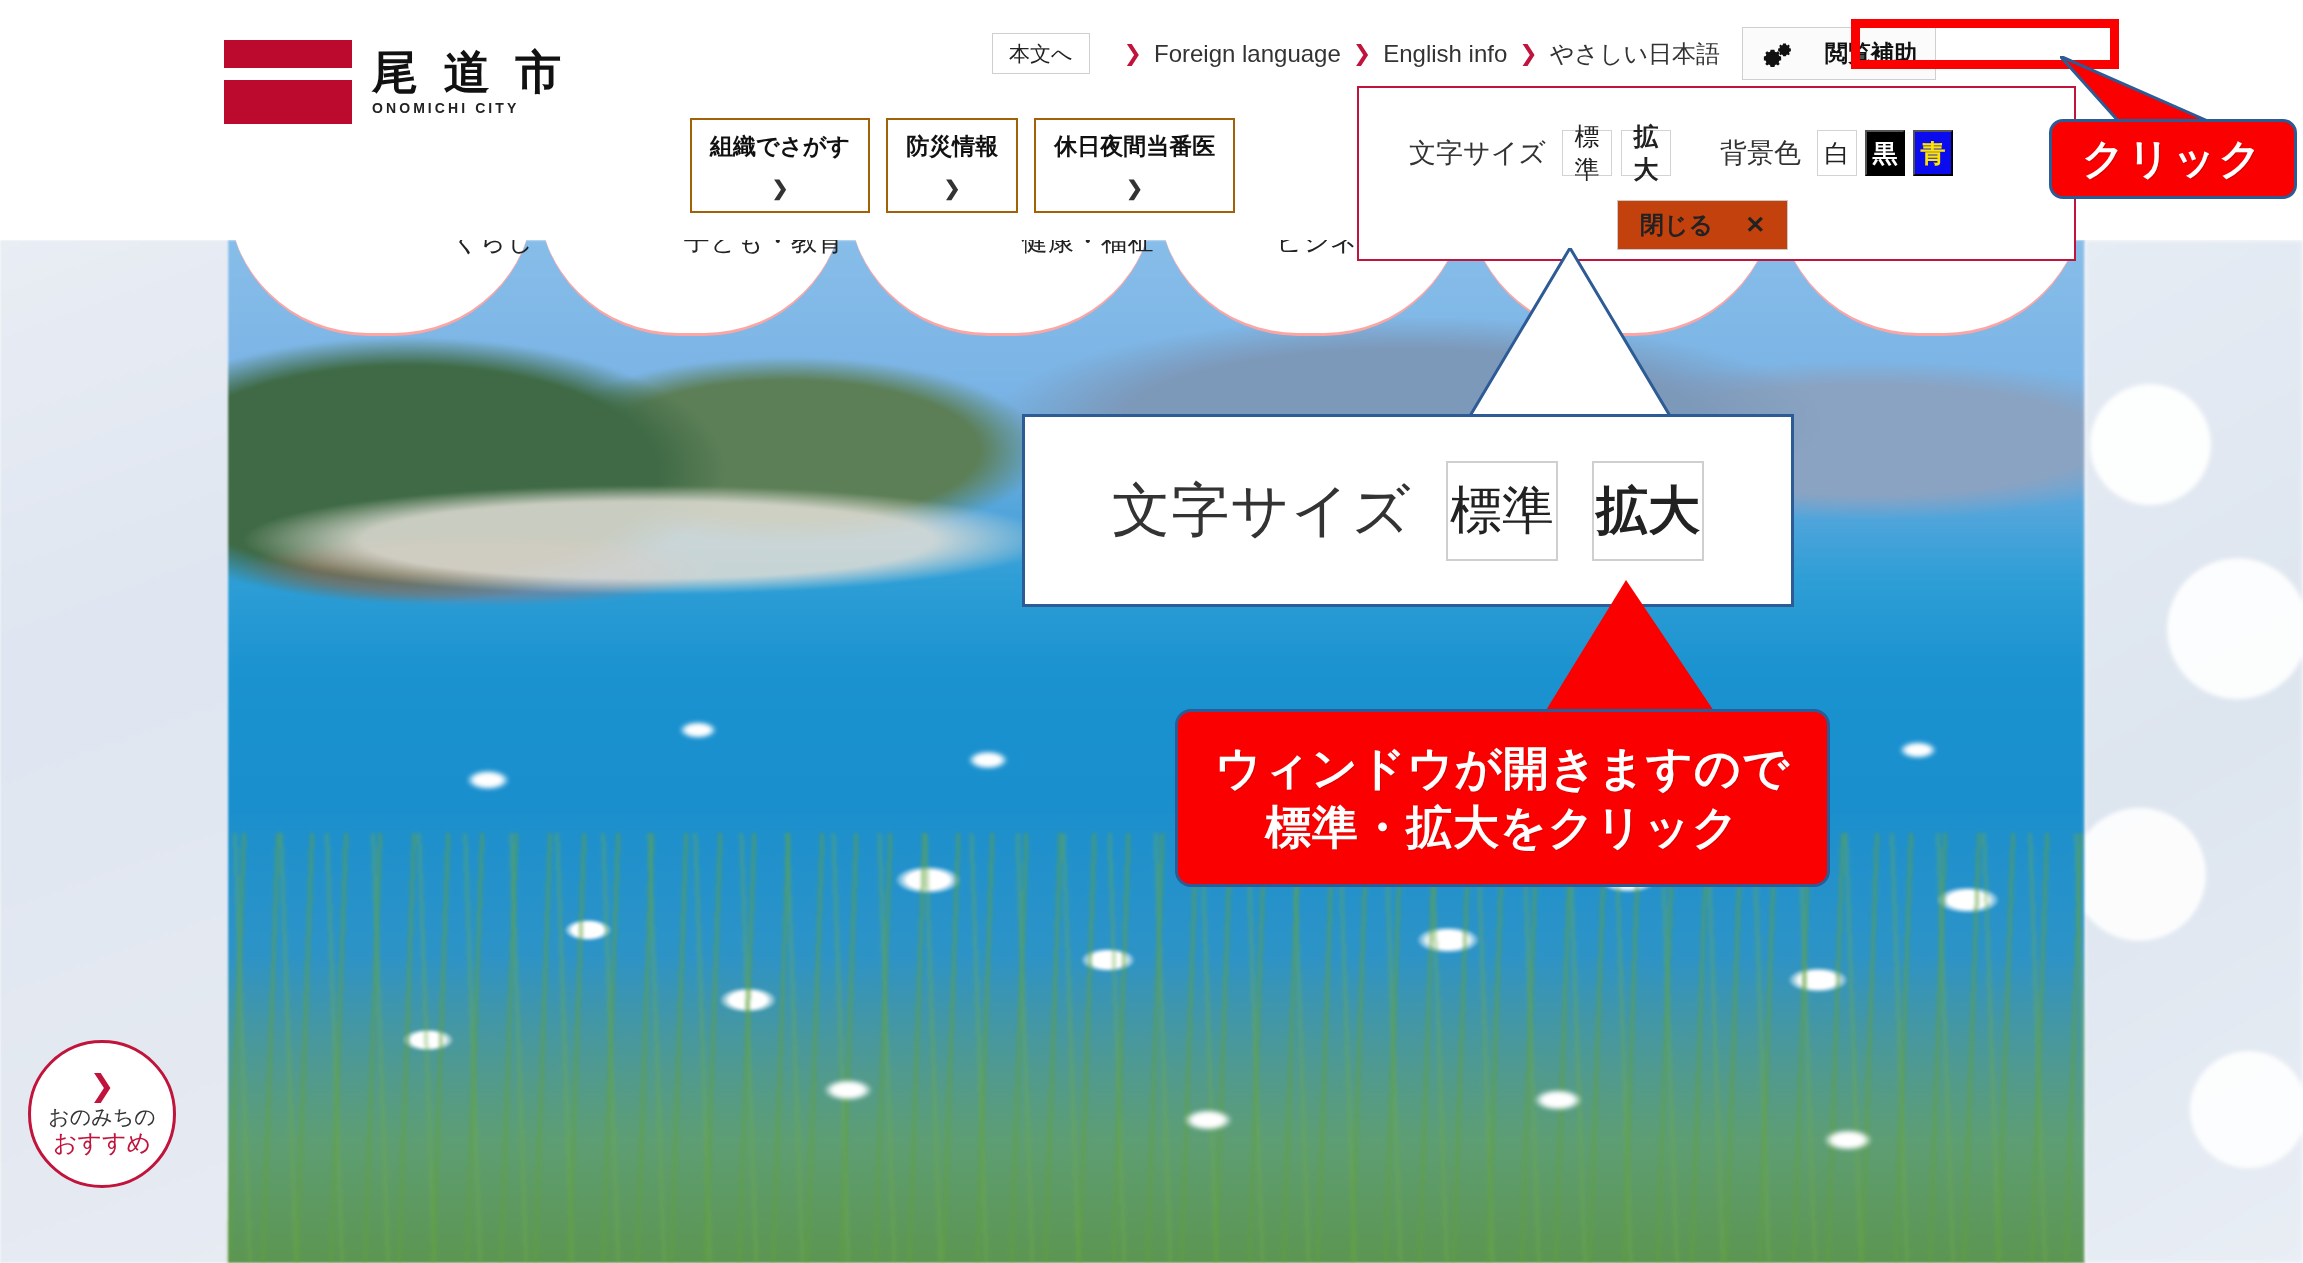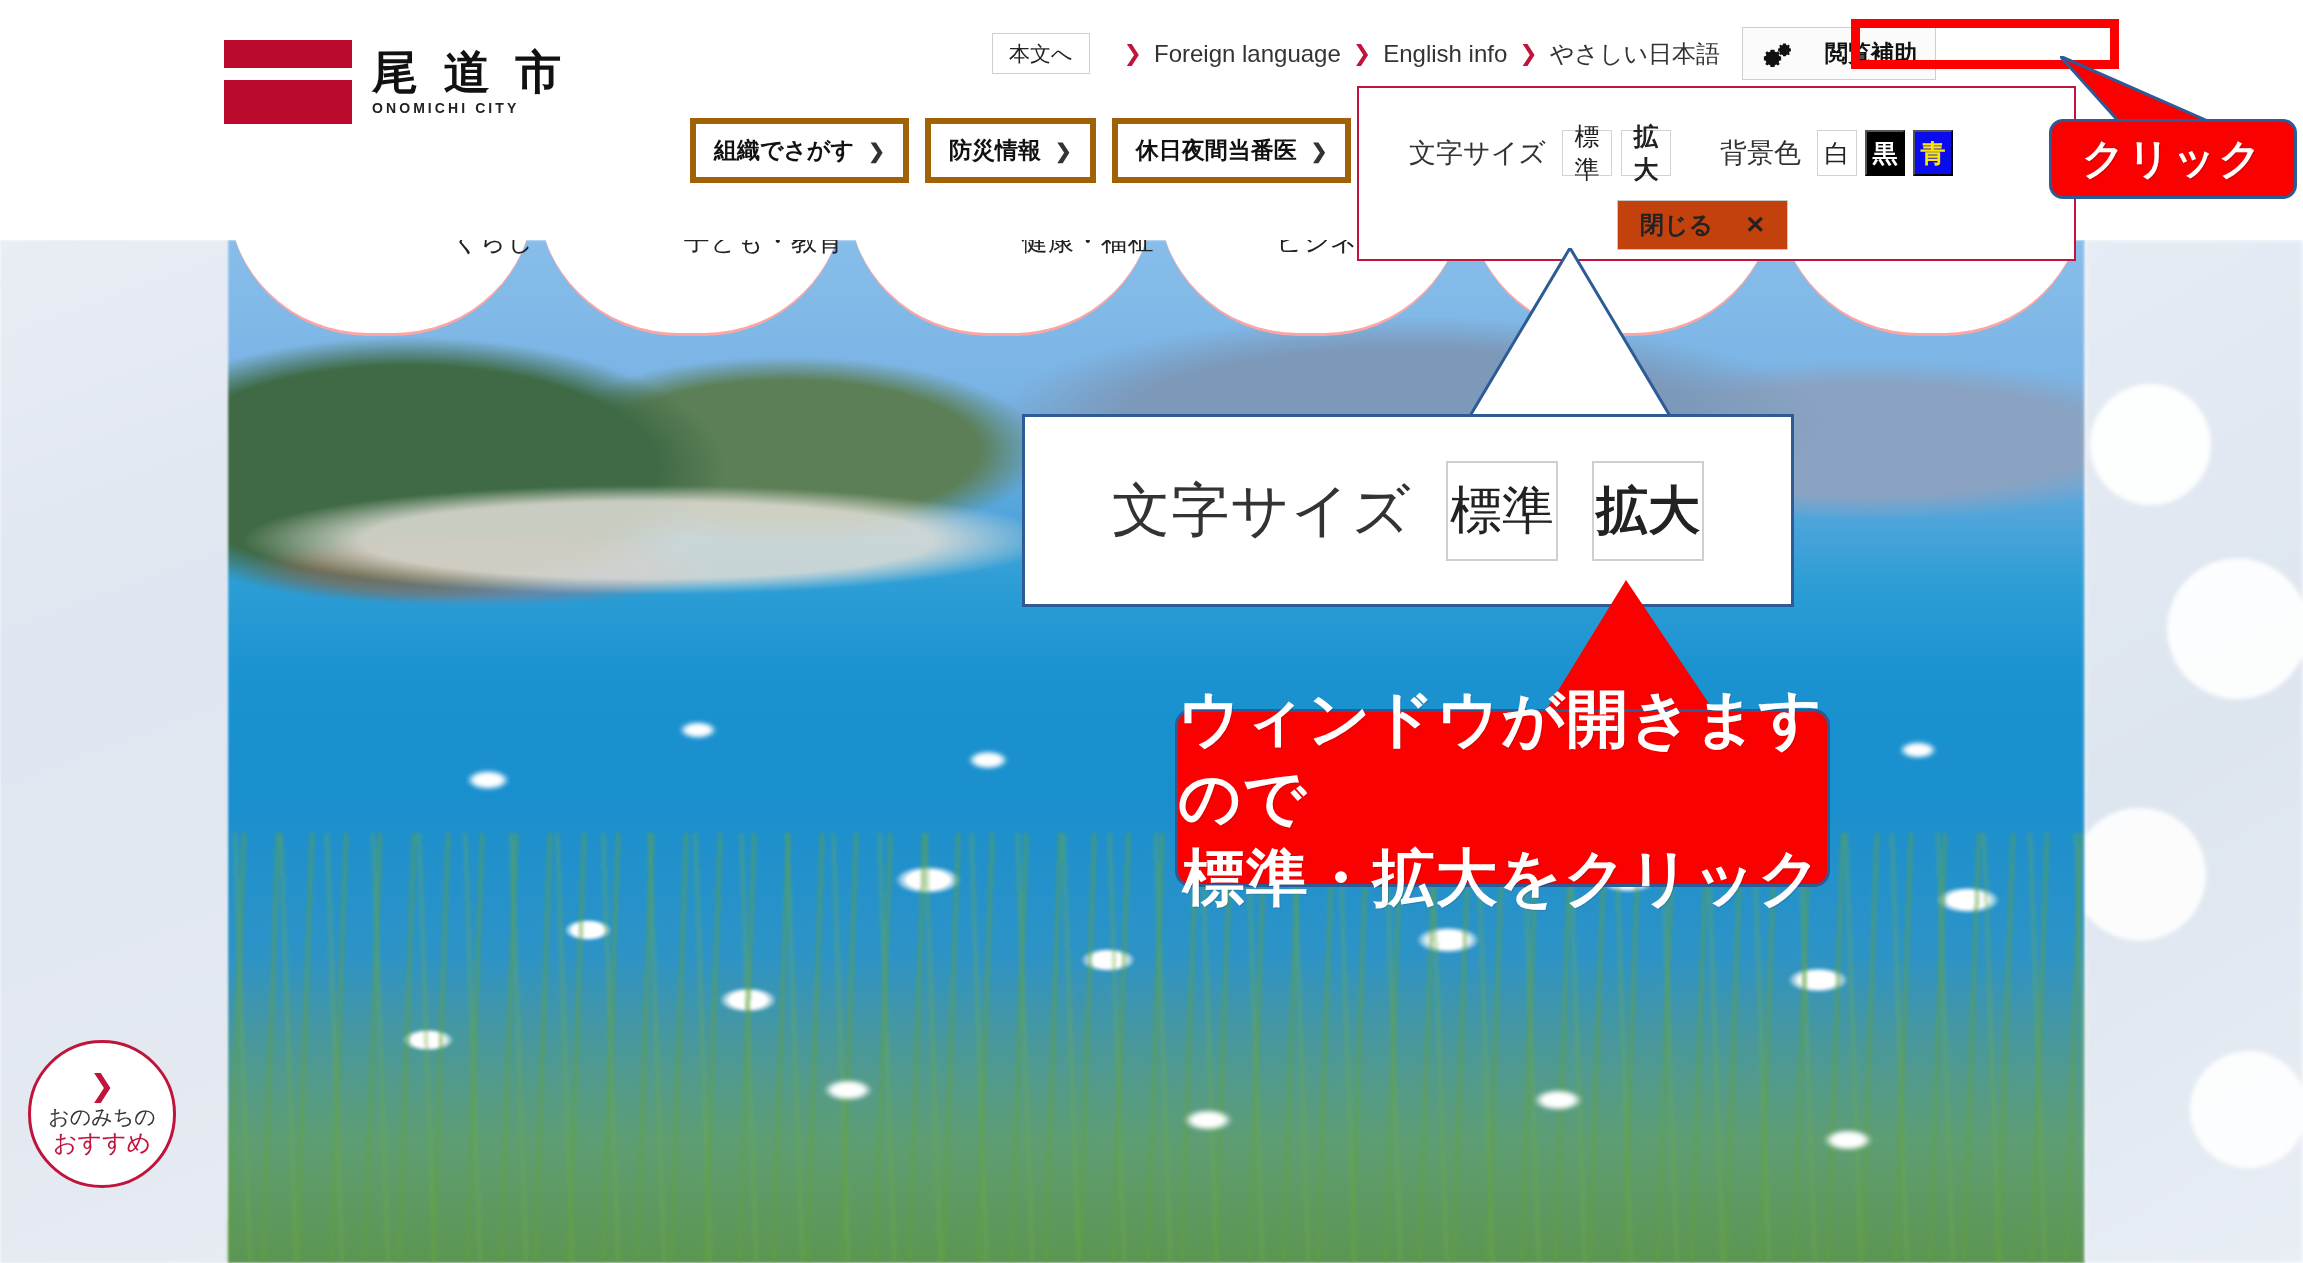--- a/index.html
+++ b/index.html
@@ -116,23 +116,23 @@
   .btn-etsuran {
     border:1px solid #cfcfcf; background:#fbfbfb; color:#111;
     font-size:23px; font-weight:bold; padding:10px 18px;
     display:flex; align-items:center; gap:30px; margin-left:22px;
   }
   .gear-pair { position:relative; width:34px; height:28px; }
   .gear { position:absolute; }
 
   .subnav { position:absolute; left:690px; top:118px; display:flex; gap:16px; }
   .subnav-btn {
-    border:6px solid #a16207; background:#fff; color:#111;
+    border:2px solid #a16207; background:#fff; color:#111;
     font-size:23px; font-weight:bold; padding:11px 18px;
-    display:flex; align-items:center; gap:14px; white-space:nowrap;
+    display:flex; align-items:center; gap:14px; white-space:nowrap;flex-direction:column;
   }
   .subnav-btn .chev { color:#333; font-size:20px; font-weight:bold; }
 
   
   .archnav { position:absolute; left:0; top:196px; width:2303px; height:140px; z-index:15; display:flex; }
   .arch {
     position:relative; width:306px; height:140px;
     background:#fff;
     border-bottom:3px solid #fca5a5;
     border-radius: 0 0 153px 153px;
@@ -203,21 +203,21 @@
     background:#fb0000; border:3px solid #2d5b96; border-radius:14px;
     display:flex; align-items:center; justify-content:center; z-index:45;
   }
   .callout-click span { color:#fff; font-size:42px; font-weight:bold; letter-spacing:.06em;
                         text-shadow: 1px 1px 0 rgba(0,0,0,.15); }
   .callout-big {
     position:absolute; left:1175px; top:709px; width:655px; height:178px;
     background:#fb0000; border:3px solid #2d5b96; border-radius:16px;
     display:flex; flex-direction:column; align-items:center; justify-content:center; z-index:45;
   }
-  .callout-big .line { color:#fff; font-size:62px; font-weight:bold; line-height:1.28; letter-spacing:.02em;
+  .callout-big .line { color:#fff; font-size:46px; font-weight:bold; line-height:1.28; letter-spacing:.02em;
                        text-shadow: 1px 1px 0 rgba(0,0,0,.12); }
   .pointer-svg { position:absolute; z-index:44; pointer-events:none; }
 </style>
 </head>
 <body>
 
 <div id="page">
 
   <div class="hero-wrap">
     <div class="hero-faded-left"></div>

